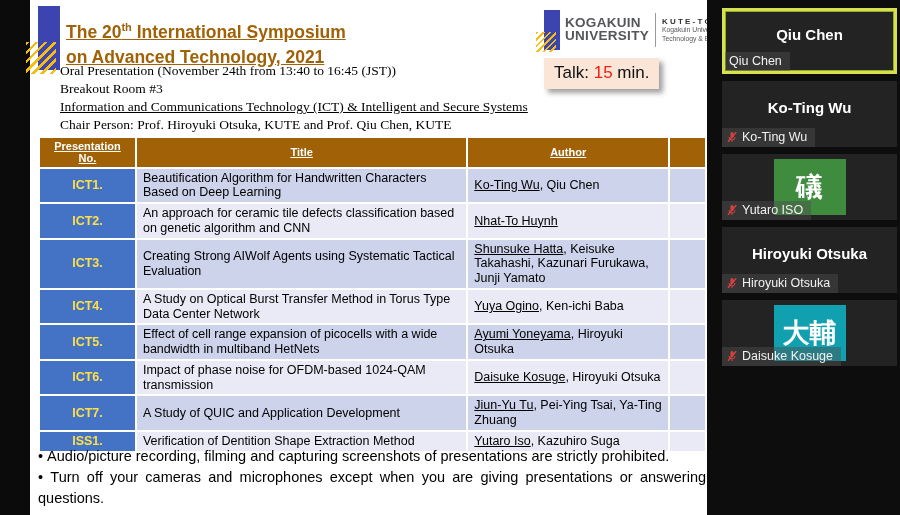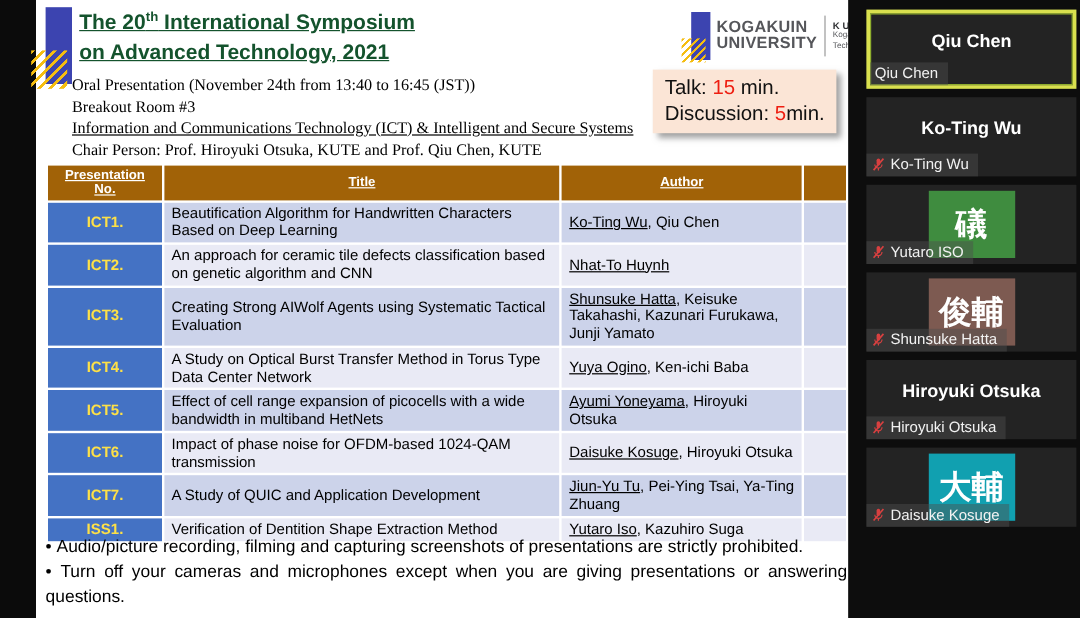--- a/index.html
+++ b/index.html
@@ -4,26 +4,26 @@
 <style>
   html,body{margin:0;padding:0;background:#000;}
   *{box-sizing:border-box;}
   .stage{position:relative;width:900px;height:515px;background:#0b0b0b;overflow:hidden;
          font-family:"Liberation Sans",sans-serif;}
   
   .slide{position:absolute;left:30px;top:0;width:677px;height:515px;background:#ffffff;}
   .slide-logo{position:absolute;left:8px;top:6px;width:22px;height:64px;background:#3c44b0;}
   .slide-logo .stripes{position:absolute;left:-12px;top:36px;width:30px;height:32px;
       background:repeating-linear-gradient(135deg,#f5bd10 0 2.5px,transparent 2.5px 6.5px);}
-  .slide-title{position:absolute;left:36px;top:6px;font-size:17.5px;font-weight:bold;
-      color:#14532d;line-height:1.4;}
+  .slide-title{position:absolute;left:36px;top:20px;font-size:17.5px;font-weight:bold;
+      color:#a16207;line-height:1.4;}
   .slide-title .tline{text-decoration:underline;white-space:nowrap;}
   .slide-title sup{font-size:11px;}
   
-  .kg-logo{position:absolute;left:514px;top:10px;display:flex;align-items:center;margin-left:32px;}
+  .kg-logo{position:absolute;left:514px;top:10px;display:flex;align-items:center;}
   .kg-rect{position:relative;width:16px;height:40px;background:#3c44b0;margin-right:5px;}
   .kg-rect .stripes{position:absolute;left:-8px;top:22px;width:20px;height:20px;
       background:repeating-linear-gradient(135deg,#f5bd10 0 1.8px,transparent 1.8px 4.6px);}
   .kg-name{font-size:13.5px;font-weight:bold;color:#55565a;line-height:0.95;letter-spacing:0.3px;}
   .kg-div{width:1px;height:34px;background:#9a9a9a;margin:0 6px;}
   .kg-right{display:flex;flex-direction:column;}
   .kg-kute{font-size:8px;font-weight:bold;color:#2f3033;letter-spacing:2.2px;white-space:nowrap;}
   .kg-sub{font-size:6.8px;color:#55565a;line-height:1.2;white-space:nowrap;}
   
   .meta{position:absolute;left:30px;top:62px;font-family:"Liberation Serif",serif;
@@ -101,21 +101,20 @@
 
     <div class="meta">
       <div class="b">Oral Presentation (November 24th from 13:40 to 16:45 (JST))</div>
       <div class="b">Breakout Room #3</div>
       <div class="b u">Information and Communications Technology (ICT) &amp; Intelligent and Secure Systems</div>
       <div>Chair Person: Prof. Hiroyuki Otsuka, KUTE and Prof. Qiu Chen, KUTE</div>
     </div>
 
     <div class="timebox">
       <div><span>Talk: </span><span class="red">15</span><span> min.</span></div>
-      <div><span>Discussion: </span><span class="red">5</span><span>min.</span></div>
     </div>
 
     <table class="ptable">
       <thead>
         <tr>
           <th class="hno">Presentation
 No.</th>
           <th class="htitle">Title</th>
           <th class="hauthor">Author</th>
           <th class="hextra"></th>
@@ -208,32 +207,20 @@
         <svg class="mic" viewBox="0 0 12 12">
             <rect x="4.5" y="1" width="3" height="6" rx="1.5" fill="#d84040"></rect>
             <path d="M3 6 a3 3 0 0 0 6 0" stroke="#d84040" fill="none" stroke-width="1"></path>
             <line x1="6" y1="9" x2="6" y2="11" stroke="#d84040" stroke-width="1"></line>
             <line x1="2" y1="10.8" x2="10.2" y2="1.2" stroke="#d84040" stroke-width="1.4"></line>
           </svg>
         <span>Yutaro ISO</span>
       </div>
     </div>
 
-    <div class="tile">
-      <div class="avatar" style="background: rgb(125, 90, 81);">俊輔</div>
-      <div class="nameplate">
-        <svg class="mic" viewBox="0 0 12 12">
-            <rect x="4.5" y="1" width="3" height="6" rx="1.5" fill="#d84040"></rect>
-            <path d="M3 6 a3 3 0 0 0 6 0" stroke="#d84040" fill="none" stroke-width="1"></path>
-            <line x1="6" y1="9" x2="6" y2="11" stroke="#d84040" stroke-width="1"></line>
-            <line x1="2" y1="10.8" x2="10.2" y2="1.2" stroke="#d84040" stroke-width="1.4"></line>
-          </svg>
-        <span>Shunsuke Hatta</span>
-      </div>
-    </div>
 
     <div class="tile">
       <div class="center-name">Hiroyuki Otsuka</div>
       <div class="nameplate">
         <svg class="mic" viewBox="0 0 12 12">
             <rect x="4.5" y="1" width="3" height="6" rx="1.5" fill="#d84040"></rect>
             <path d="M3 6 a3 3 0 0 0 6 0" stroke="#d84040" fill="none" stroke-width="1"></path>
             <line x1="6" y1="9" x2="6" y2="11" stroke="#d84040" stroke-width="1"></line>
             <line x1="2" y1="10.8" x2="10.2" y2="1.2" stroke="#d84040" stroke-width="1.4"></line>
           </svg>

